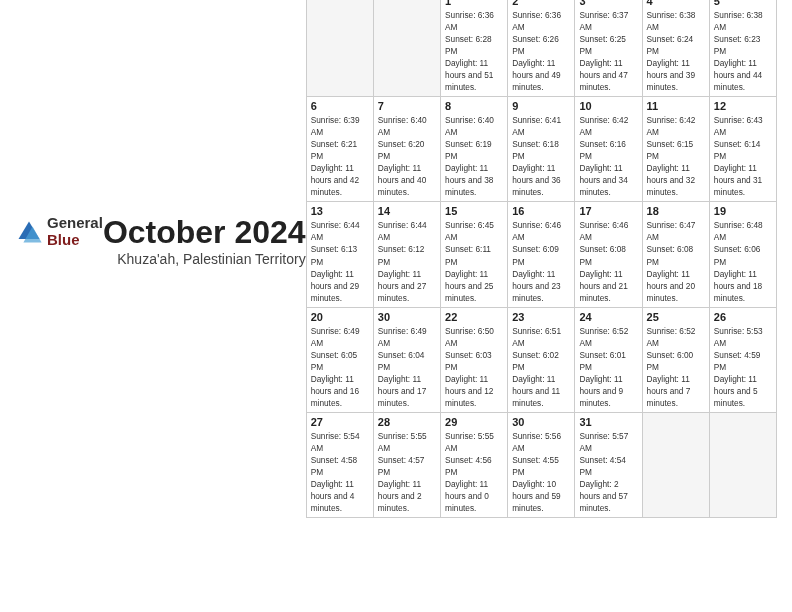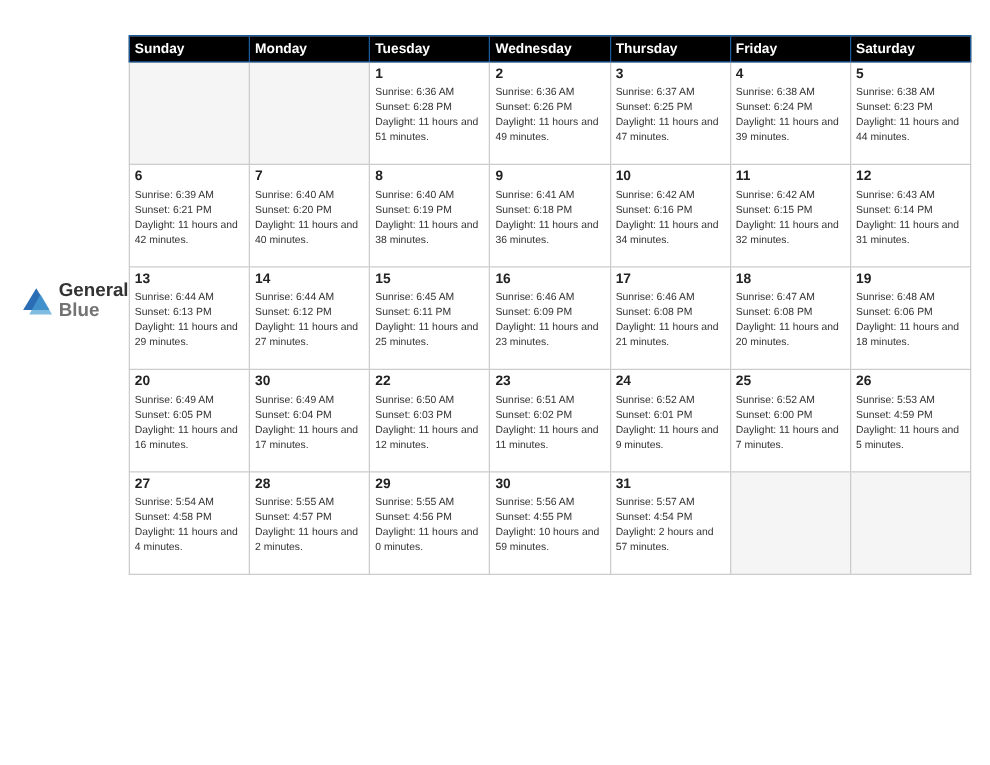--- a/index.html
+++ b/index.html
@@ -35,21 +35,21 @@
       line-height: 1.1;
     }
     .logo-general {
       font-size: 15px;
       font-weight: bold;
       color: #333;
     }
     .logo-blue {
       font-size: 15px;
       font-weight: bold;
-      color: #737373;
+      color: #7f1d1d;
     }
     .logo-icon {
       width: 28px;
       height: 28px;
     }
     .title-block {
       text-align: right;
     }
     .month-title {
       font-size: 32px;
@@ -110,20 +110,24 @@
   <div class="header">
     <div class="logo">
       <svg class="logo-icon" viewBox="0 0 40 40">
         <polygon points="20,5 35,30 5,30" fill="#2a6db5"></polygon>
         <polygon points="25,12 38,35 12,35" fill="#4a9fd5" opacity="0.7"></polygon>
       </svg>
       <div class="logo-text">
         <span class="logo-general">General</span>
         <span class="logo-blue">Blue</span>
       </div>
+    </div>
+    <div class="title-block">
+      <div class="month-title">October 2024</div>
+      <div class="subtitle">Khuza'ah, Palestinian Territory</div>
     </div>
   </div>
 
   <table class="calendar">
     <thead>
       <tr>
         <th>Sunday</th>
         <th>Monday</th>
         <th>Tuesday</th>
         <th>Wednesday</th>

